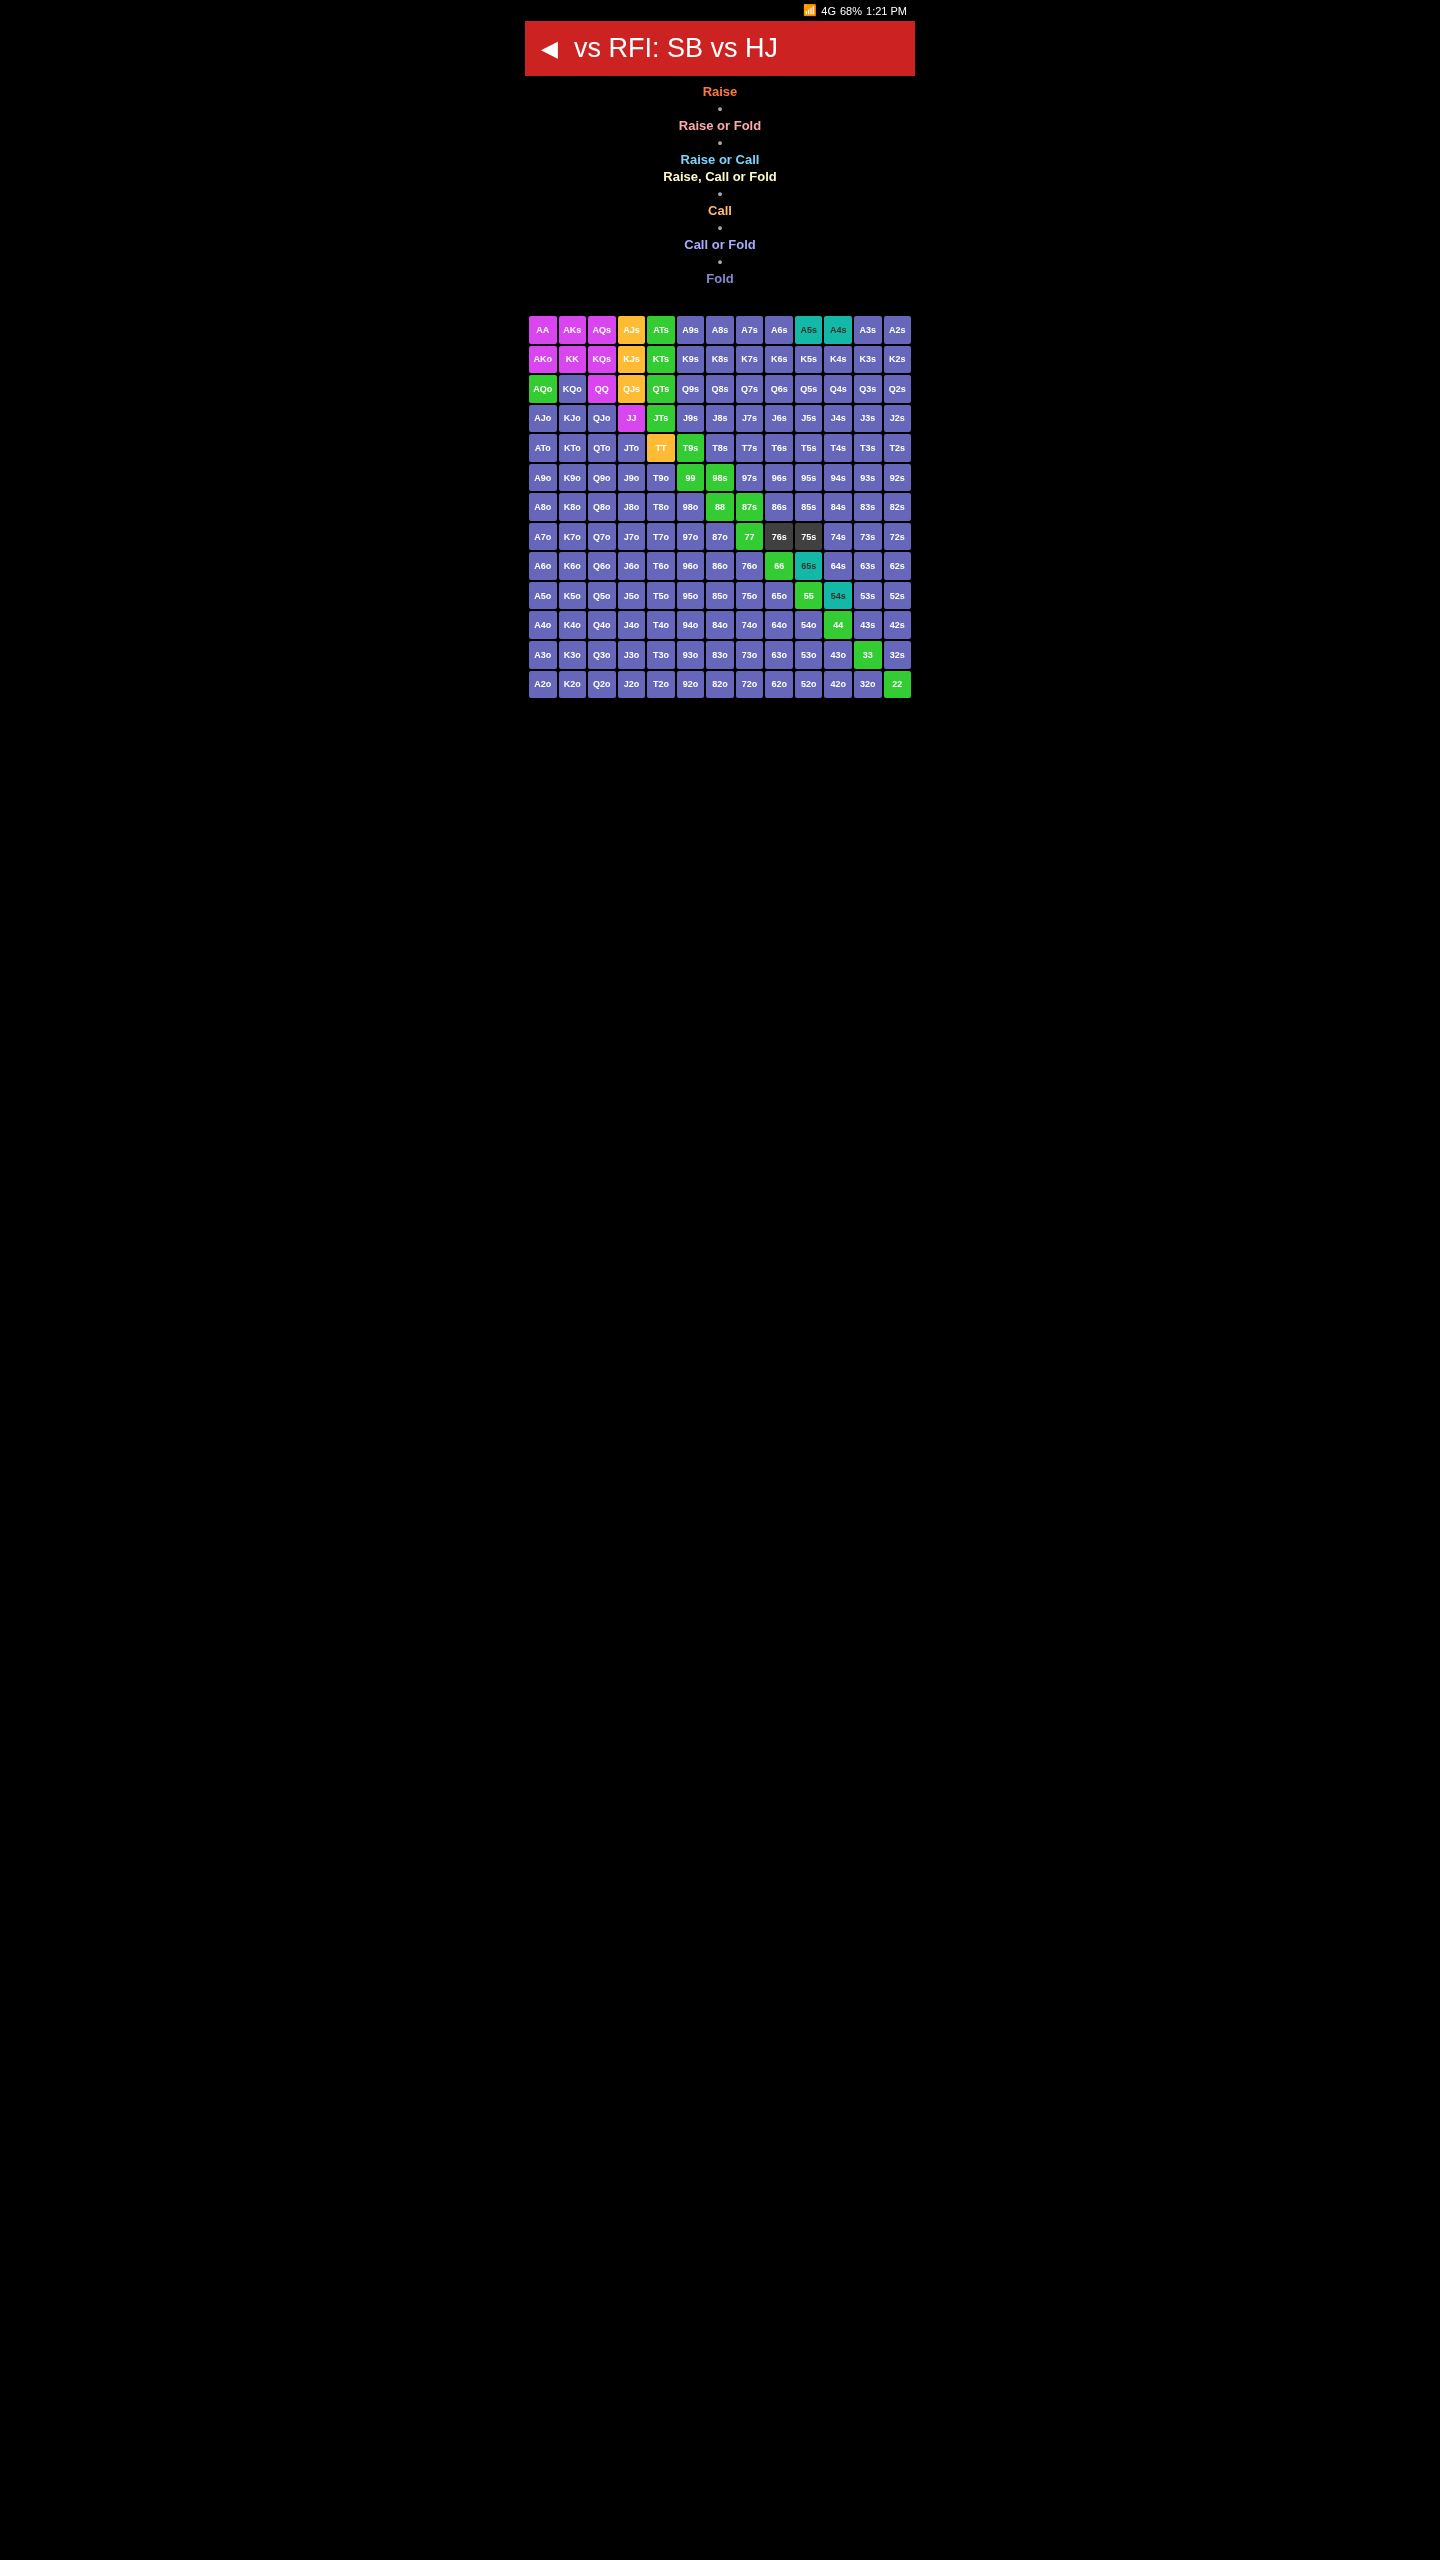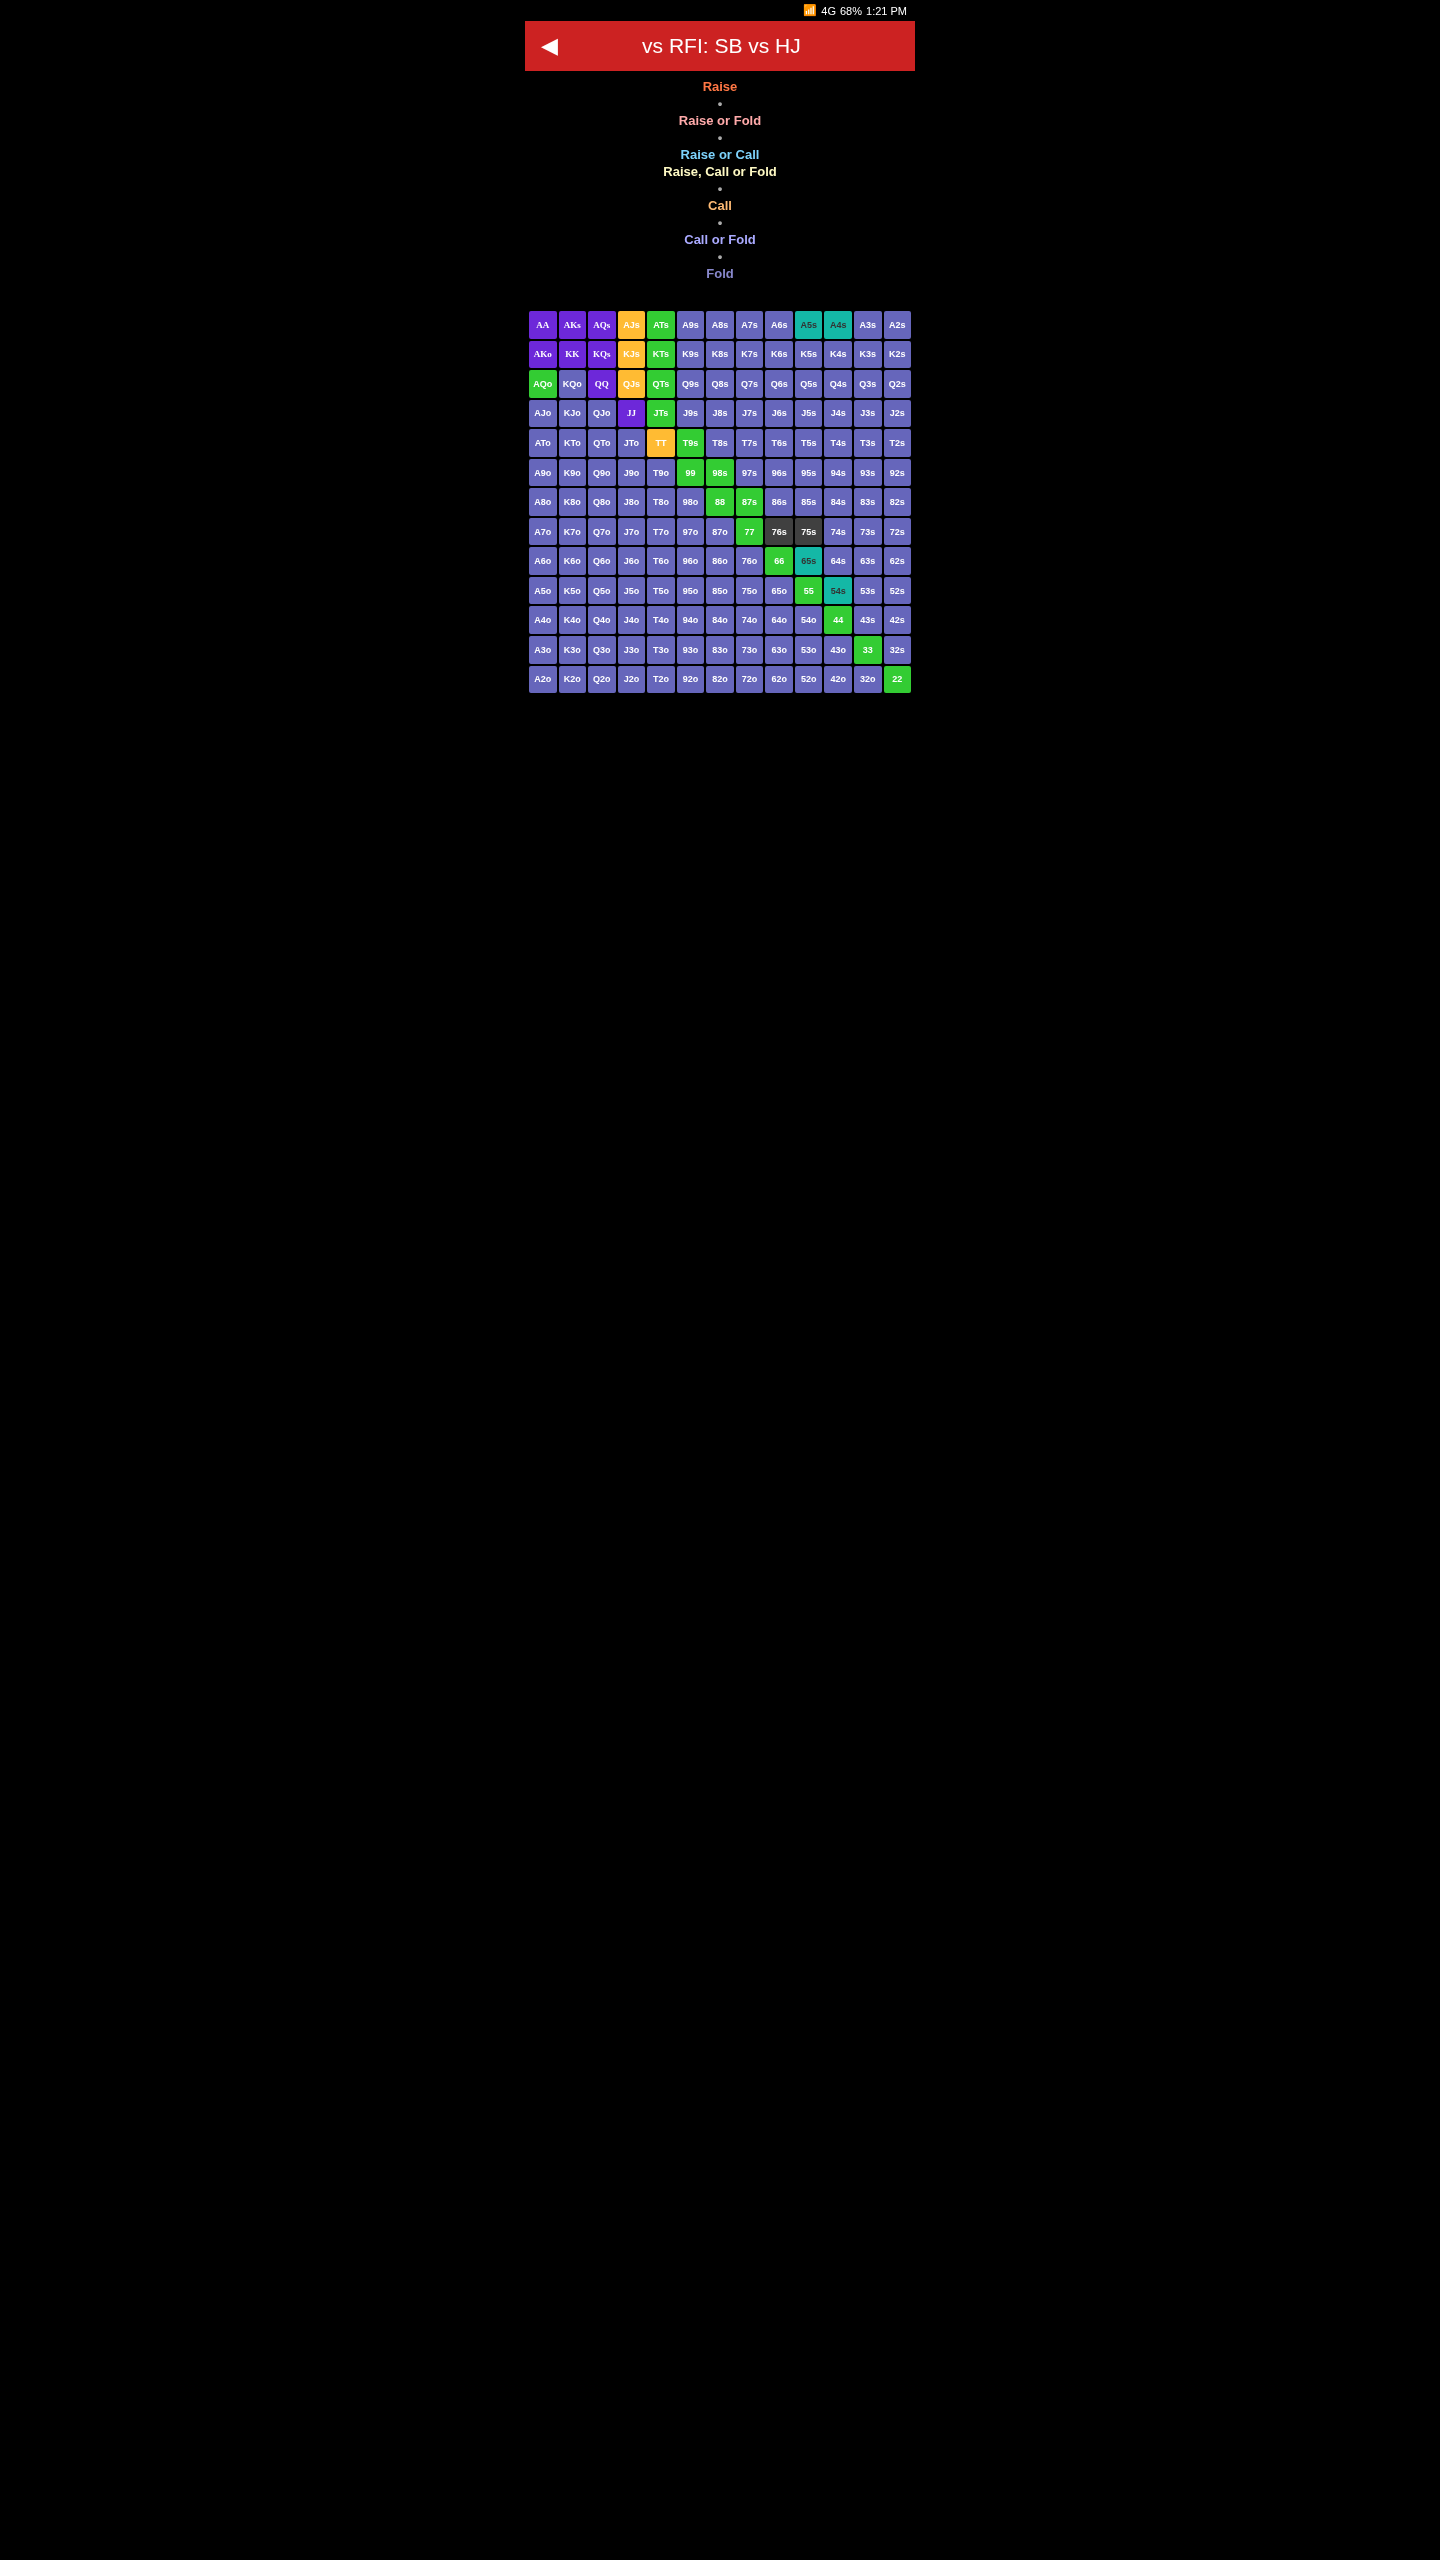--- a/index.html
+++ b/index.html
@@ -31,24 +31,24 @@
       position: relative;
     }
     .back-arrow {
       color: #fff;
       font-size: 22px;
       cursor: pointer;
       margin-right: 16px;
     }
     .header-title {
       color: #fff;
-      font-size: 21px;
+      font-size: 27px;
       font-weight: 500;
       flex: 1;
-      text-align: center;
+      text-align: left;
       margin-right: 30px;
     }
 
     
     .legend {
       background: #000;
       padding: 8px 4px 4px 4px;
       text-align: center;
     }
     .legend-row {
@@ -90,21 +90,21 @@
       aspect-ratio: 1;
       display: flex;
       align-items: center;
       justify-content: center;
       font-size: 9px;
       font-weight: 600;
       color: #fff;
       border-radius: 2px;
       cursor: pointer;
     }
-    .c-raise    { background: #6d28d9; font-family: Liberation Serif, serif; }
+    .c-raise    { background: #d946ef; }
     .c-raise-fold { background: #14b8a6; color: #333; }
     .c-raise-call { background: #ffbb33; }
     .c-call     { background: #33cc33; }
     .c-call-fold { background: #404040; }
     .c-fold     { background: #6666bb; }
 
     .spacer {
       background: #000;
       height: 20px;
     }

